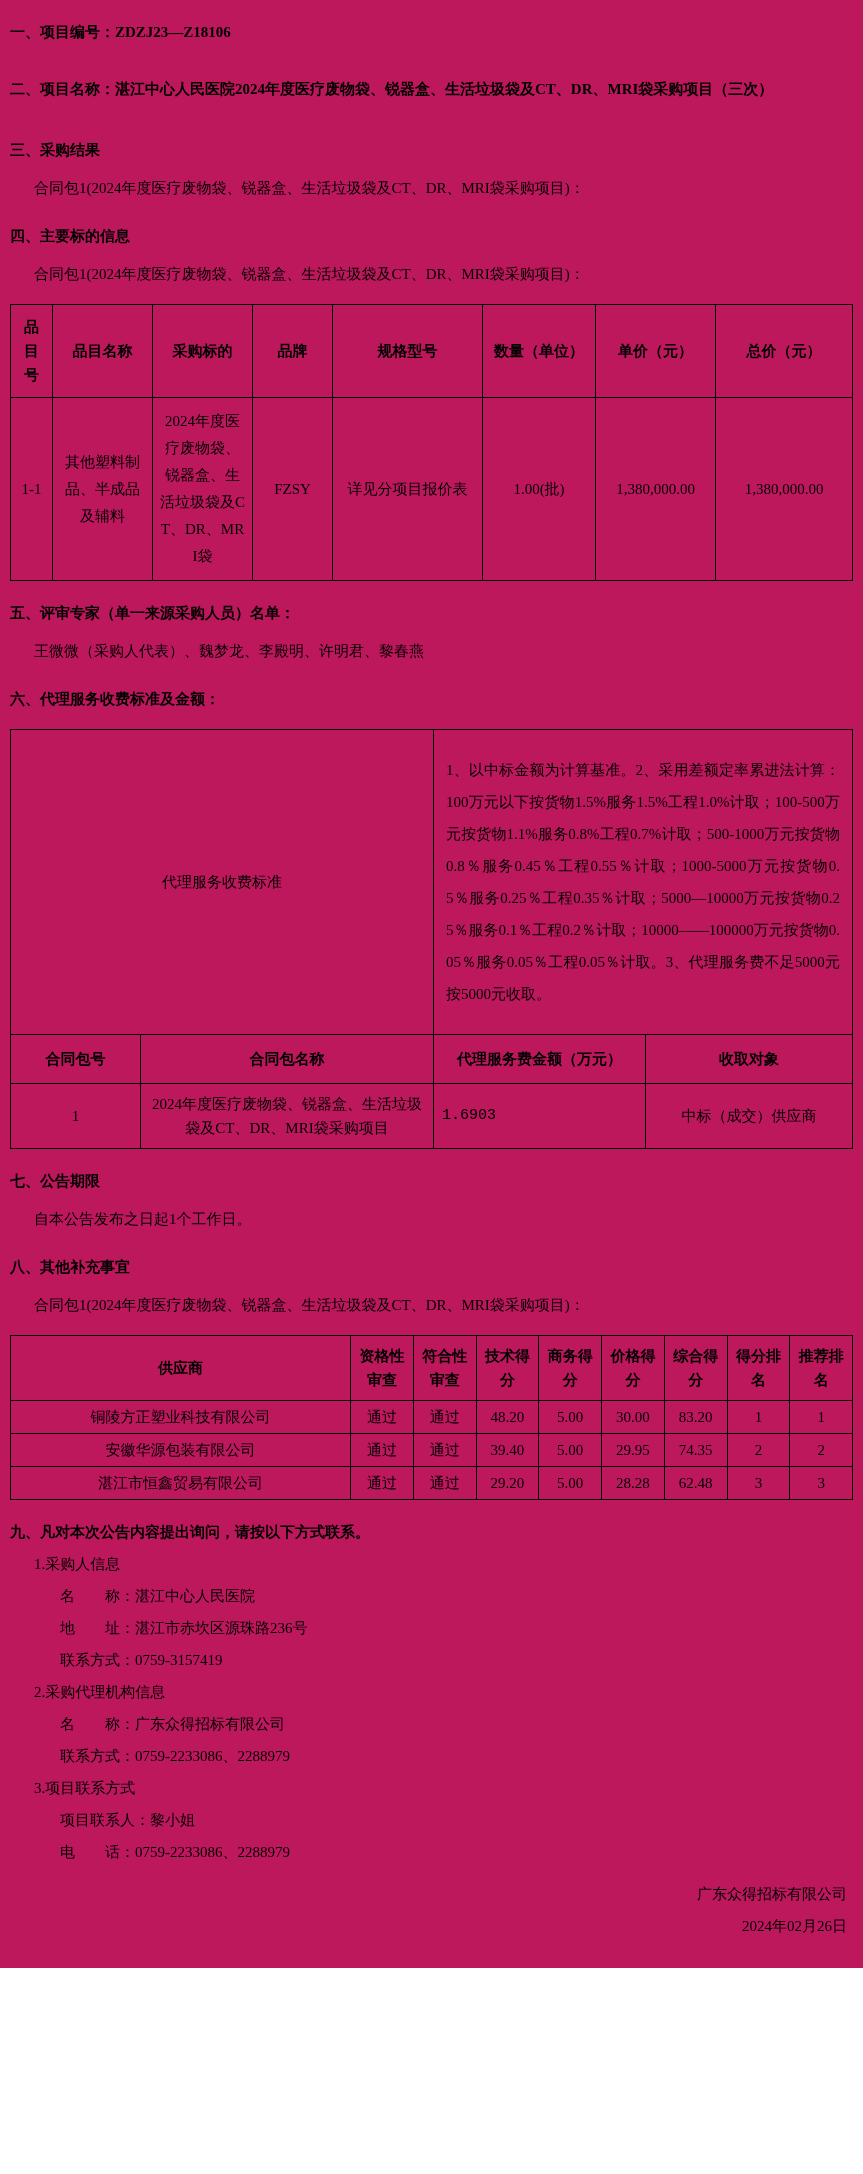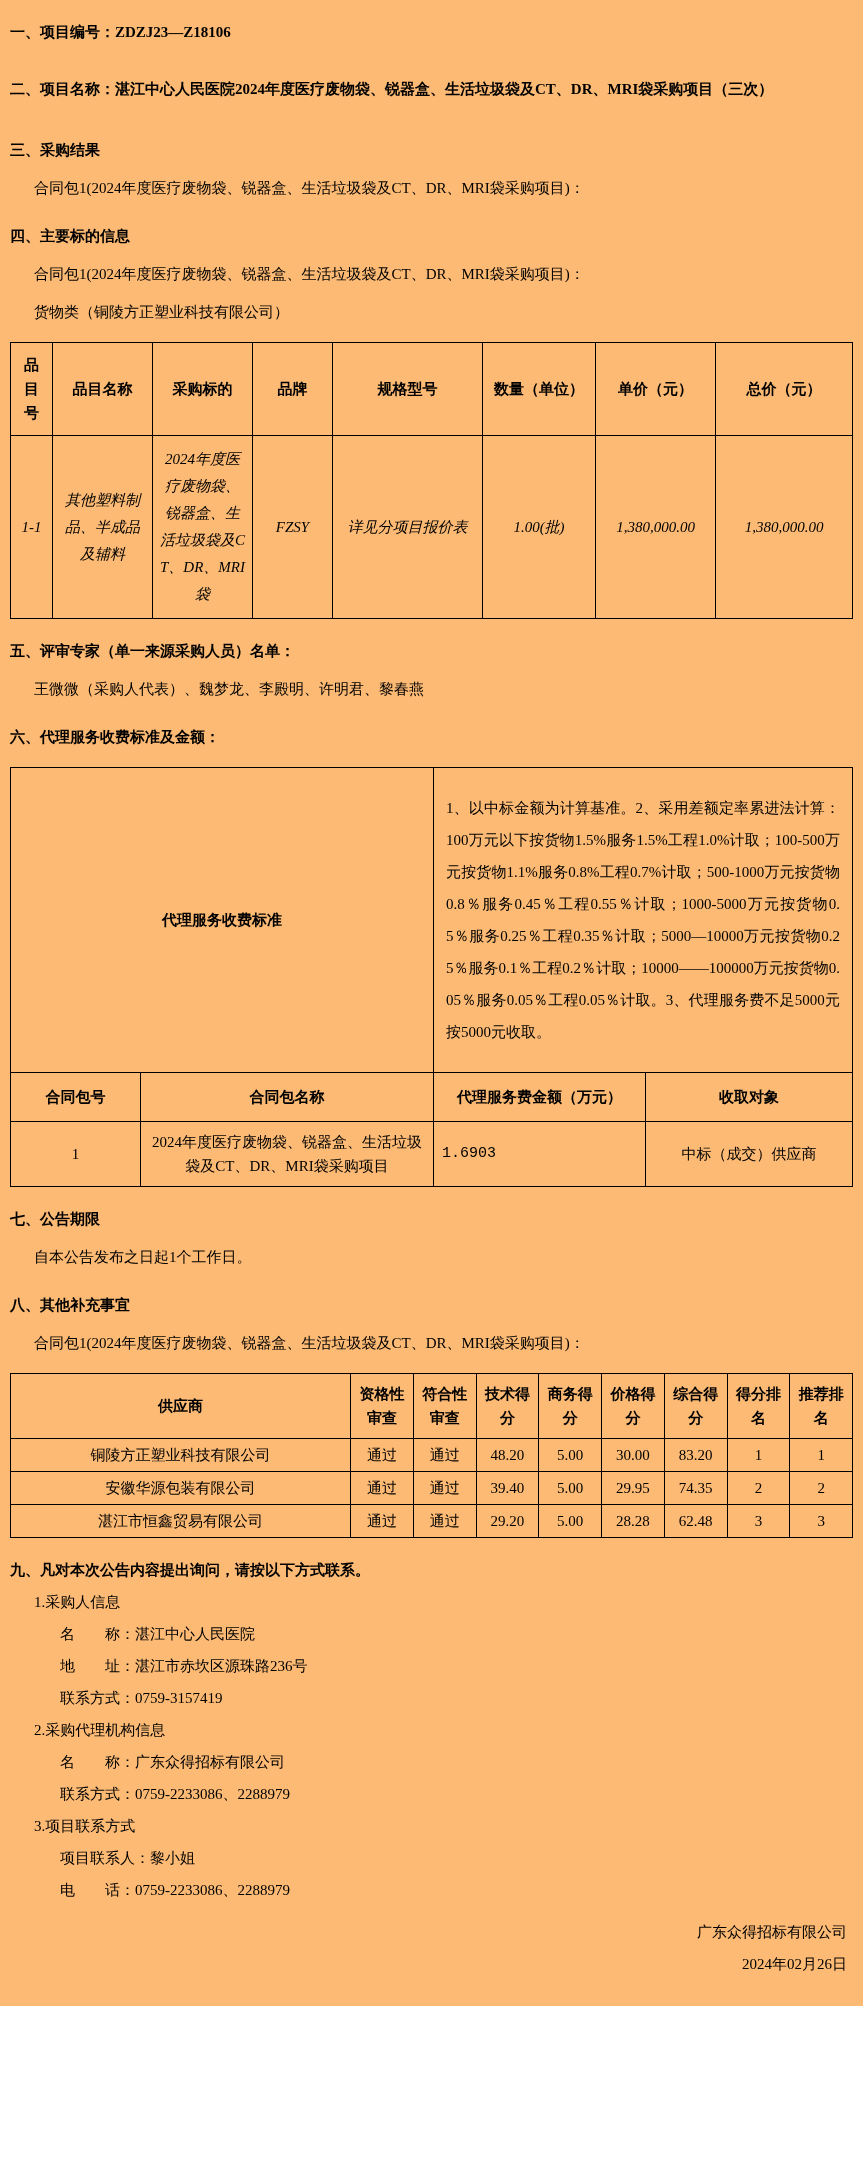--- a/index.html
+++ b/index.html
@@ -1,17 +1,17 @@
 <!DOCTYPE html>
 <html><head>
 <meta charset="utf-8">
 <style>
   html,body{margin:0;padding:0;background:#ffffff;color:#000000;}
   body{font-family:"Liberation Serif","DejaVu Serif",serif;font-size:15px;}
-  .page{width:863px;box-sizing:border-box;padding:4px 10px 26px 10px;background:#fdba74;}
+  .page{width:863px;box-sizing:border-box;padding:4px 10px 26px 10px;background:#be185d;}
 
   .sec-heading{font-weight:bold;line-height:32px;margin:16px 0 0 0;}
   .sec-heading.big{line-height:57px;margin:0;}
   .intro{line-height:32px;margin:6px 0 0 0;padding-left:24px;}
   .body-text{line-height:32px;margin:6px 0 0 0;padding-left:24px;}
 
   table{border-collapse:collapse;width:100%;margin-top:14px;table-layout:fixed;}
   th,td{border:1px solid #000;padding:8px;text-align:center;vertical-align:middle;
         line-height:24px;font-size:15px;word-break:break-all;}
   th{font-weight:bold;}
@@ -25,27 +25,27 @@
 
   
   .t-subject col.c1{width:42px;}
   .t-subject col.c2{width:100px;}
   .t-subject col.c3{width:100px;}
   .t-subject col.c4{width:80px;}
   .t-subject col.c5{width:150px;}
   .t-subject col.c6{width:113px;}
   .t-subject col.c7{width:120px;}
   .t-subject th{padding:10px 6px;text-align:center;}
-  .t-subject td{padding:10px 6px;line-height:27px;font-style:italic;}
+  .t-subject td{padding:10px 6px;line-height:27px;}
 
   
   .t-fee col.c1{width:130px;}
   .t-fee col.c2{width:293px;}
   .t-fee col.c3{width:212px;}
-  .t-fee .standard-label{font-weight:bold;}
+  .t-fee .standard-label{font-weight:normal;}
   .t-fee .standard-text{text-align:justify;line-height:32px;padding:24px 12px;}
   .t-fee .fee-amount{text-align:left;font-family:Liberation Mono, monospace;}
   .t-fee th{padding:12px 6px;}
 
   
   .t-eval col.cs{width:340px;}
   .t-eval th{padding:8px 2px;line-height:24px;}
   .t-eval td{padding:5px 2px;line-height:22px;}
 
   .contact-group-title{line-height:32px;padding-left:24px;}
@@ -62,21 +62,20 @@
   <div class="sec-heading big">一、项目编号：ZDZJ23—Z18106</div>
 
   <div class="sec-heading big">二、项目名称：湛江中心人民医院2024年度医疗废物袋、锐器盒、生活垃圾袋及CT、DR、MRI袋采购项目（三次）</div>
 
   <div class="sec-heading">三、采购结果</div>
   <div class="intro">合同包1(2024年度医疗废物袋、锐器盒、生活垃圾袋及CT、DR、MRI袋采购项目)：</div>
 
 
   <div class="sec-heading">四、主要标的信息</div>
   <div class="intro">合同包1(2024年度医疗废物袋、锐器盒、生活垃圾袋及CT、DR、MRI袋采购项目)：</div>
-  <div class="intro">货物类（铜陵方正塑业科技有限公司）</div>
 
   <table class="t-subject">
     <colgroup>
         <col class="c1">
         <col class="c2">
         <col class="c3">
         <col class="c4">
         <col class="c5">
         <col class="c6">
         <col class="c7">

